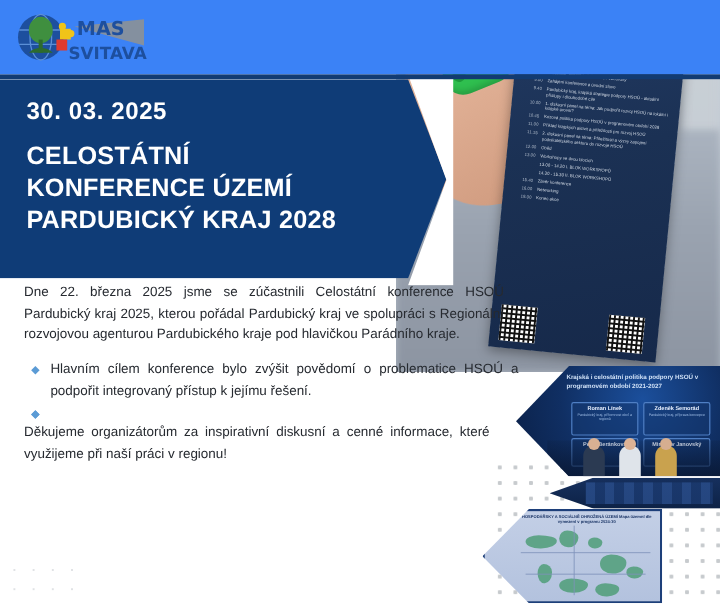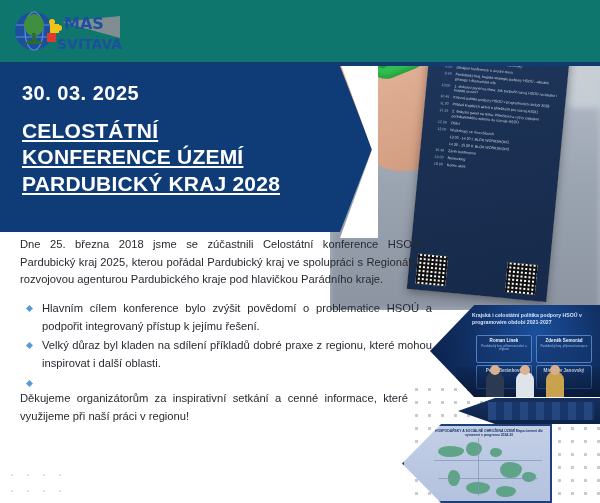--- a/index.html
+++ b/index.html
@@ -21,21 +21,21 @@
     z-index:0;
   }
   .dots-left{
     position:absolute;left:4px;bottom:2px;width:70px;height:34px;
     background-image:radial-gradient(#b9bec4 1.1px, transparent 1.2px);
     background-size:16px 16px;
     opacity:.45;z-index:0;
   }
 
   
-  .header{position:absolute;left:0;top:0;width:600px;height:62px;background:#0f766e;z-index:6;}
+  .header{position:absolute;left:0;top:0;width:600px;height:62px;background:#3b82f6;z-index:6;}
   .logo{position:absolute;left:8px;top:8px;width:120px;height:48px;}
   .logo svg{display:block;}
   .rule{position:absolute;left:0;top:62px;width:600px;height:4px;background:#123b72;z-index:6;}
 
   
   .photo{
     position:absolute;left:330px;top:0;width:270px;height:310px;z-index:1;overflow:hidden;
   }
   .photo-bg{
     position:absolute;inset:0;
@@ -132,21 +132,21 @@
     position:absolute;left:0;top:66px;width:372px;height:166px;z-index:4;
     background:#0f3c77;
     clip-path:polygon(0 0, 340px 0, 372px 83px, 340px 166px, 0 166px);
     box-shadow:0 0 0 0 rgba(0,0,0,0);
   }
   .banner-inner{padding:16px 0 0 22px;}
   .b-date{
     color:#fff;font-size:20px;font-weight:bold;letter-spacing:.5px;margin:0 0 13px 0;
   }
   .b-title{
-    color:#fff;font-size:21px;font-weight:bold;line-height:1.26;letter-spacing:.2px;margin:0;text-decoration:underline;
+    color:#fff;font-size:21px;font-weight:bold;line-height:1.26;letter-spacing:.2px;margin:0;
   }
   .b-title span{display:block;}
 
   
   .body-wrap{position:absolute;left:0;top:236px;width:430px;z-index:5;}
   .para{
     margin:0 0 0 20px;width:400px;
     font-size:11.2px;line-height:1.58;color:#262a30;text-align:justify;
   }
   .bullets{margin:11px 0 12px 20px;width:412px;}
@@ -349,27 +349,27 @@
       <div class="b-date">30. 03. 2025</div>
       <div class="b-title">
         <span>CELOSTÁTNÍ</span>
         <span>KONFERENCE ÚZEMÍ</span>
         <span>PARDUBICKÝ KRAJ 2028</span>
       </div>
     </div>
   </div>
 
   <div class="body-wrap">
-    <p class="para">Dne 25. března 2018 jsme se zúčastnili Celostátní konference HSOÚ Pardubický kraj 2025, kterou pořádal Pardubický kraj ve spolupráci s Regionální rozvojovou agenturou Pardubického kraje pod hlavičkou Parádního kraje.</p>
+    <p class="para">Dne 22. března 2025 jsme se zúčastnili Celostátní konference HSOÚ Pardubický kraj 2025, kterou pořádal Pardubický kraj ve spolupráci s Regionální rozvojovou agenturou Pardubického kraje pod hlavičkou Parádního kraje.</p>
     <div class="bullets" id="bullet-list">
         <div class="bullet"><span class="dia"></span><span>Hlavním cílem konference bylo zvýšit povědomí o problematice HSOÚ a podpořit integrovaný přístup k jejímu řešení.</span></div>
-        <div class="bullet"><span class="dia"></span><span>Velký důraz byl kladen na sdílení příkladů dobré praxe z regionu, které mohou inspirovat i další oblasti.</span></div>
+        <div class="bullet"><span class="dia"></span></div>
         <div class="bullet"><span class="dia"></span></div>
       </div>
-    <p class="thanks">Děkujeme organizátorům za inspirativní setkání a cenné informace, které využijeme při naší práci v regionu!</p>
+    <p class="thanks">Děkujeme organizátorům za inspirativní diskusní a cenné informace, které využijeme při naší práci v regionu!</p>
   </div>
 
   <div class="hex hex-panel">
     <div class="panel-slide"></div>
     <div class="panel-title">Krajská i celostátní politika podpory HSOÚ v programovém období 2021-2027</div>
     <div class="p-card pc1">
       <b>Roman Línek</b>
       <i>Pardubický kraj, přítomnost obcí a regionů</i>
     </div>
     <div class="p-card pc2">

